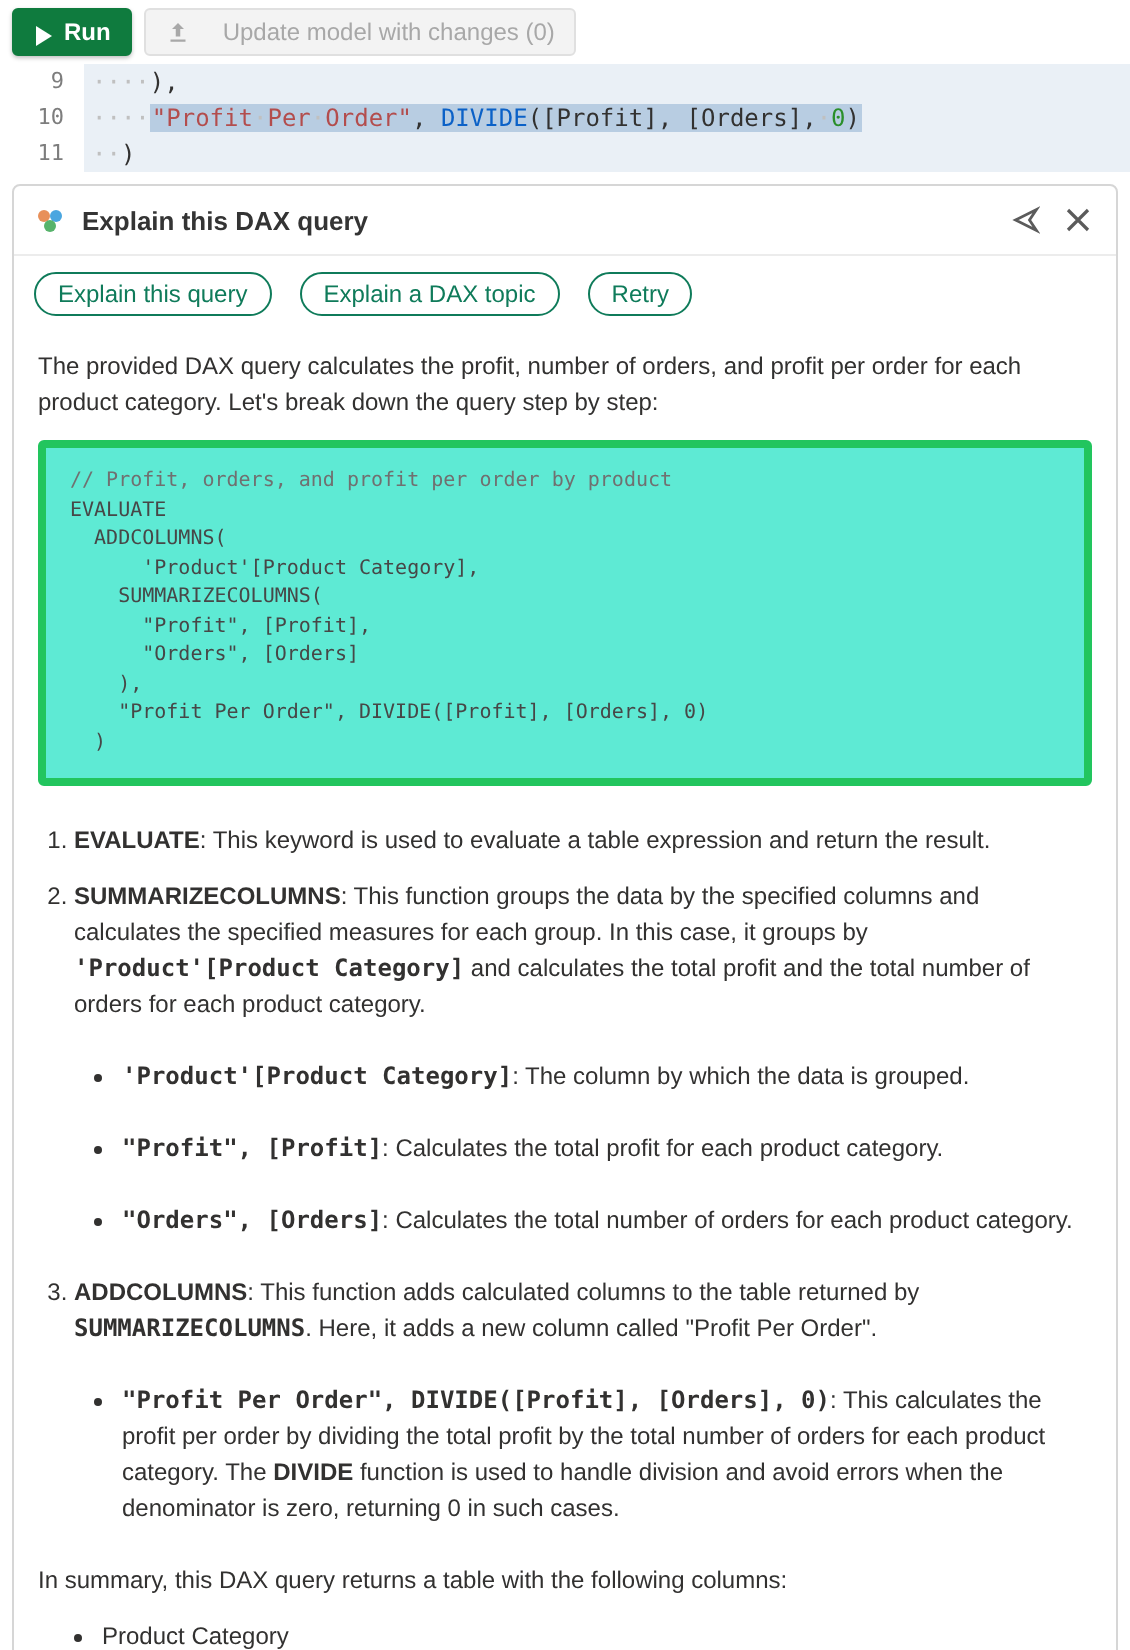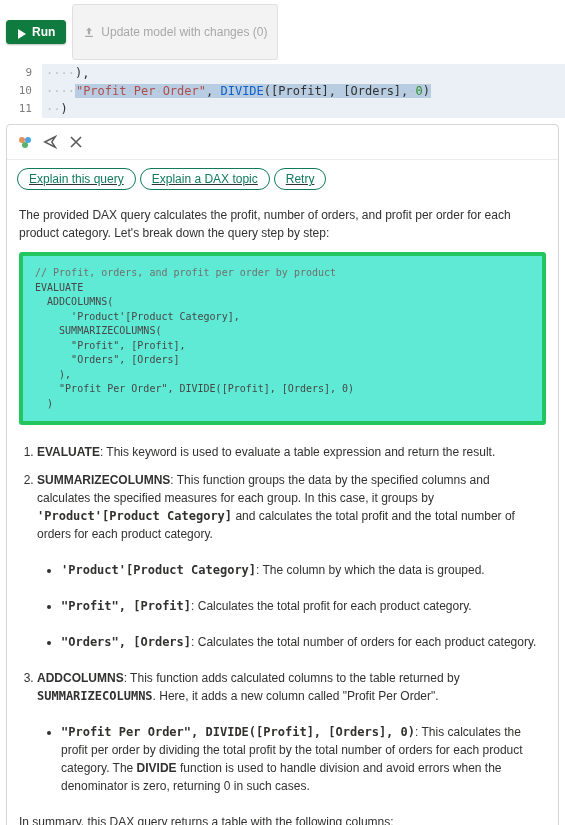--- a/index.html
+++ b/index.html
@@ -1,42 +1,42 @@
 <!DOCTYPE html>
 <html><head>
 <meta charset="utf-8">
 <style>
   * { box-sizing: border-box; margin: 0; padding: 0; }
   body { font-family: "Segoe UI", Arial, sans-serif; font-size: 12px; color: #323130; background: #fff; width: 565px; }
   
   .toolbar { display: flex; gap: 6px; padding: 4px 6px; align-items: center; }
   .run-btn { background: #0f7b3e; color: #fff; border: 1px solid #0f7b3e; border-radius: 3px; padding: 4px 10px; font-size: 12px; font-weight: 600; display: inline-flex; align-items: flex-end; gap: 5px; cursor: pointer; box-shadow: 0 1px 2px rgba(0,0,0,0.25); }
   .run-btn svg { width: 10px; height: 10px; fill: #fff; }
-  .update-btn { background: #f3f3f3; color: #a8a8a8; border: 1px solid #e0e0e0; border-radius: 3px; padding: 20px 10px; font-size: 12px; display: inline-flex; align-items: center; gap: 6px; }
+  .update-btn { background: #f3f3f3; color: #a8a8a8; border: 1px solid #e0e0e0; border-radius: 3px; padding: 4px 10px; font-size: 12px; display: inline-flex; align-items: center; gap: 16px; }
   .update-btn svg { width: 12px; height: 12px; fill: #a8a8a8; }
   
   .editor { font-family: Consolas, monospace; font-size: 12px; background: #eaf0f6; }
   .editor-line { display: flex; }
   .gutter { width: 42px; text-align: right; color: #7d7d7d; padding-right: 10px; background: #fff; font-size: 11px; line-height: 18px; user-select: none; }
   .code { flex: 1; line-height: 18px; white-space: pre; padding-left: 4px; }
   .ws { color: #c0c0c0; }
   .str { color: #b34d4d; }
   .fn  { color: #0b61c7; }
   .num { color: #2a8f2a; }
   .punc{ color: #323130; }
   .sel { background: #b8cde2; padding: 0 1px; }
   
   .panel { margin: 6px; border: 1px solid #d6d6d6; border-radius: 4px; padding: 0 0 6px 0; }
   .panel-header { display: flex; align-items: center; gap: 8px; padding: 8px 10px; border-bottom: 1px solid #ececec; }
   .panel-header .title { flex: 1; font-size: 13px; font-weight: 600; color: #343434; }
   .copilot-icon { width: 16px; height: 16px; }
   .hdr-btn { width: 18px; height: 18px; display:flex; align-items:center; justify-content:center; cursor:pointer; color:#5b5b5b; }
   .hdr-btn svg { width:14px; height:14px; stroke:#5b5b5b; fill:none; stroke-width:1.6; }
   
-  .chips { display: flex; gap: 4px; padding: 8px 10px; text-decoration: underline; }
+  .chips { display: flex; gap: 14px; padding: 8px 10px; }
   .chip { border: 1px solid #0f7b5a; color: #0f7b5a; background: #fff; border-radius: 14px; padding: 3px 11px; font-size: 12px; cursor: pointer; }
   
   .body { padding: 4px 12px 8px 12px; line-height: 1.5; font-size: 12px; color:#323130; }
   .body p { margin: 4px 0 10px 0; }
   
   .codeblock { background: #5eead4; border: 4px solid #22c55e; border-radius: 3px; padding: 10px 12px; font-family: Consolas, monospace; font-size: 10px; white-space: pre; color: #474747; margin: 6px 0 18px 0; line-height: 1.45; overflow-x:auto; }
   .cmt { color: #707070; }
   
   ol.explain { padding-left: 18px; margin: 2px 0; }
   ol.explain > li { margin-bottom: 10px; }
@@ -82,20 +82,21 @@
 
 <div class="panel">
   <div class="panel-header">
     <span class="copilot-icon">
       <svg viewBox="0 0 16 16">
           <circle cx="5" cy="6" r="3" fill="#e8905a"></circle>
           <circle cx="11" cy="6" r="3" fill="#4aa6e0"></circle>
           <circle cx="8" cy="11" r="3" fill="#57b36b"></circle>
         </svg>
     </span>
+    <span class="title">Explain this DAX query</span>
     <span class="hdr-btn">
       <svg viewBox="0 0 16 16">
           <path d="M2 8 L14 2 L10 8 L14 14 Z"></path>
         </svg>
     </span>
     <span class="hdr-btn">
       <svg viewBox="0 0 14 14">
           <path d="M2 2 L12 12 M12 2 L2 12"></path>
         </svg>
     </span>

